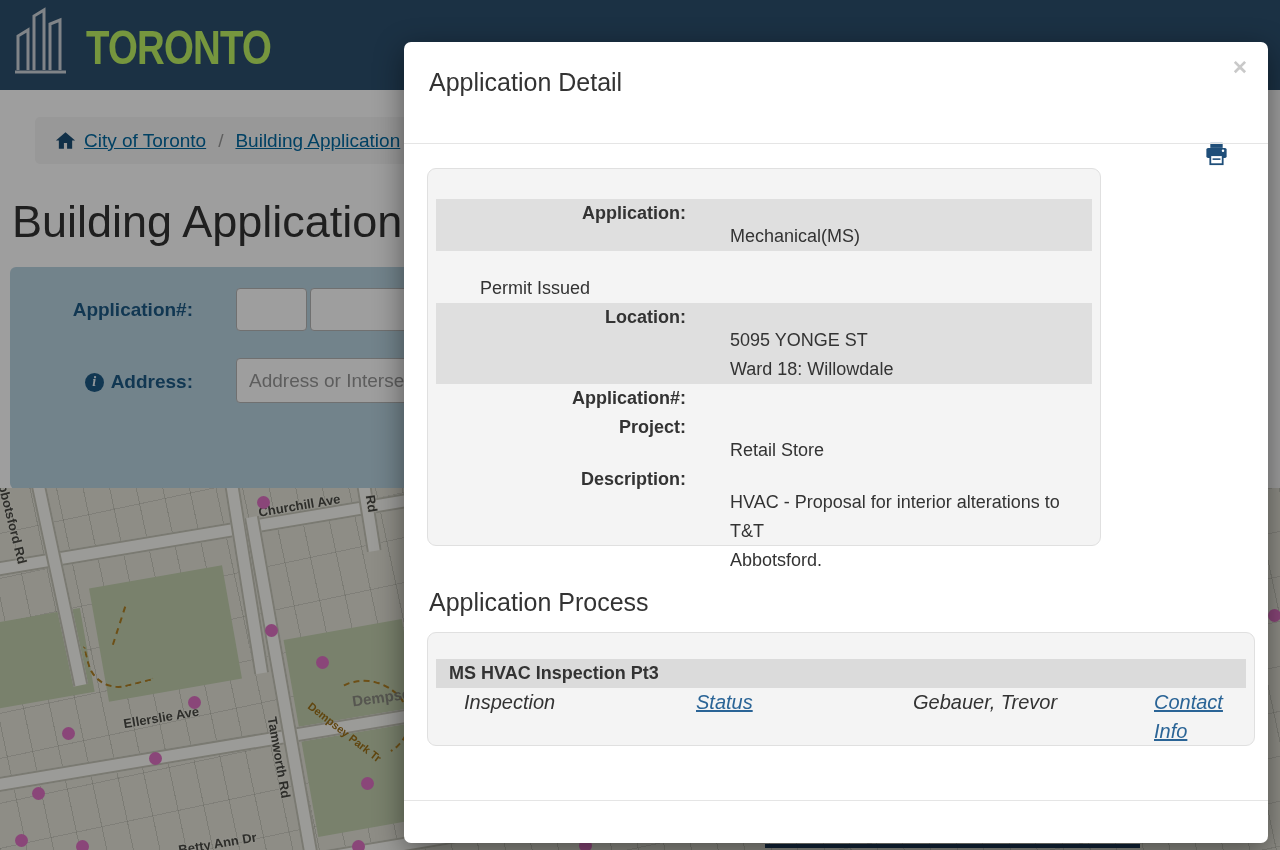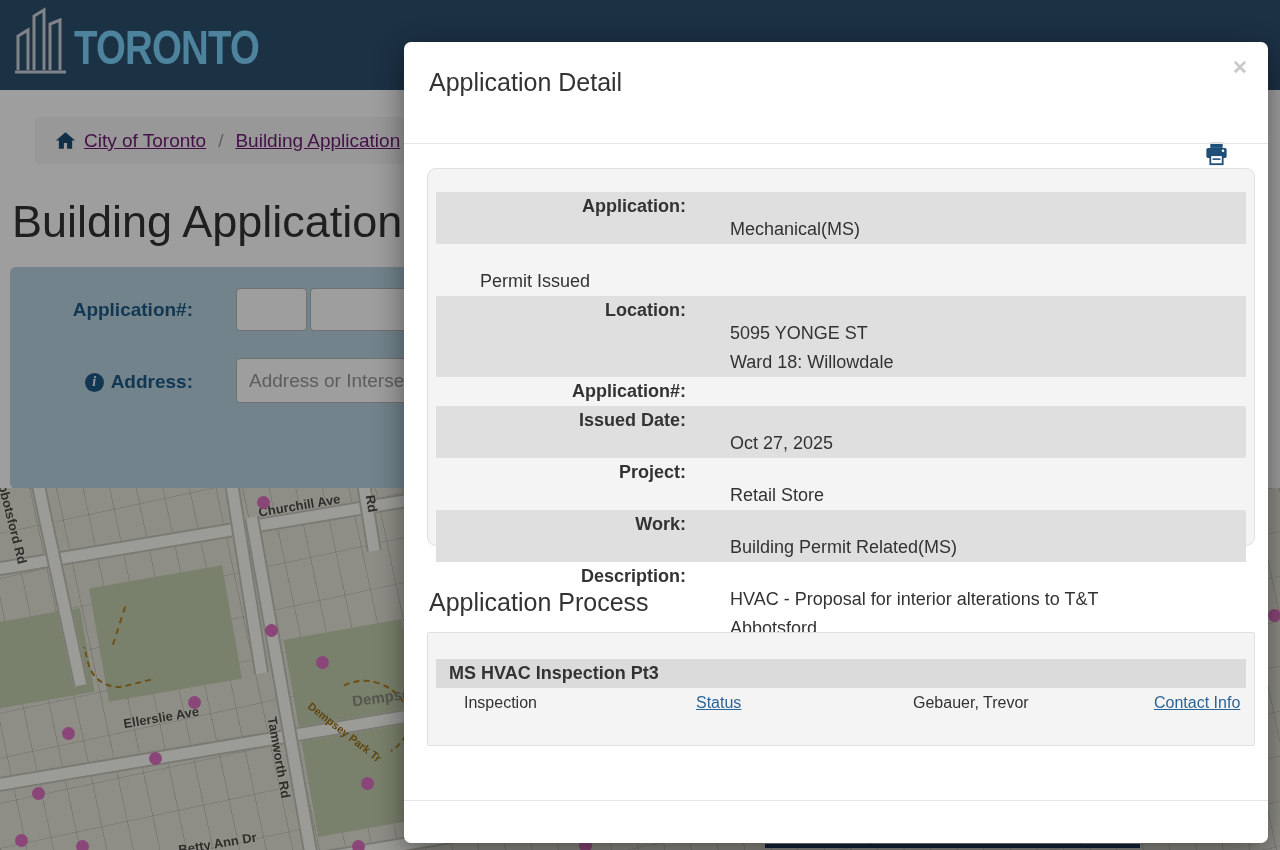--- a/index.html
+++ b/index.html
@@ -3,25 +3,25 @@
 <meta charset="utf-8">
 <style>
   html,body{margin:0;padding:0;}
   body{
     width:1280px;height:850px;overflow:hidden;position:relative;
     font-family:"Liberation Sans",sans-serif;background:#fff;color:#333;
   }
   
   .page{position:absolute;inset:0;}
   .site-header{position:absolute;left:0;top:0;width:1280px;height:90px;background:#2c4f6e;}
-  .logo{position:absolute;left:14px;top:6px;display:flex;align-items:flex-end;gap:4px;color:#7dd3fc;}
+  .logo{position:absolute;left:14px;top:6px;display:flex;align-items:flex-end;gap:16px;color:#bef264;}
   .logo-word{font-size:48px;font-weight:700;letter-spacing:-1px;transform:scaleX(.8);transform-origin:left bottom;line-height:1;padding-bottom:8px;}
   .breadcrumb-bar{position:absolute;left:35px;top:117px;width:1210px;height:47px;background:#f5f5f5;border-radius:5px;
     display:flex;align-items:center;padding-left:20px;box-sizing:border-box;font-size:19px;}
-  .crumb-link{color:#701a75;text-decoration:underline;cursor:pointer;}
+  .crumb-link{color:#0369a1;text-decoration:underline;cursor:pointer;}
   .crumb-sep{color:#9a9a9a;margin:0 12px;}
   .home-ic{margin-right:8px;display:flex;align-items:center;}
   .page-title{position:absolute;left:12px;top:196px;font-size:45px;font-weight:500;color:#333;white-space:nowrap;}
   
   .search-panel{position:absolute;left:10px;top:267px;width:1255px;height:222px;background:#b9d3e0;border-radius:6px;}
   .sp-label{position:absolute;font-size:19px;font-weight:700;color:#1c5a85;text-align:right;}
   .sp-label-row1{left:0;top:32px;width:183px;}
   .sp-label-row2{left:0;top:104px;width:183px;display:flex;justify-content:flex-end;align-items:center;gap:7px;}
   .info-circle{width:19px;height:19px;border-radius:50%;background:#1c5a85;color:#e9f2f8;
     font-family:"Liberation Serif",serif;font-style:italic;font-weight:700;font-size:14px;
@@ -49,31 +49,31 @@
   .route-line{position:absolute;left:765px;top:356px;width:375px;height:4px;background:#1e3a5c;}
   
   .backdrop{position:absolute;inset:0;background:rgba(0,0,0,0.38);}
   
   .modal{position:absolute;left:404px;top:42px;width:864px;height:801px;background:#fff;border-radius:7px;
     box-shadow:0 8px 30px rgba(0,0,0,.45);box-sizing:border-box;}
   .modal-title{position:absolute;left:25px;top:26px;font-size:25px;color:#333;}
   .modal-close{position:absolute;right:20px;top:16px;color:#c9c9c9;font-size:19px;font-weight:700;cursor:pointer;line-height:1;}
   .print-btn{position:absolute;right:38px;top:98px;cursor:pointer;line-height:0;}
   .modal-header-line{position:absolute;left:0;right:0;top:101px;border-top:1px solid #e5e5e5;}
-  .detail-card{position:absolute;left:23px;top:126px;width:828px;height:378px;background:#f4f4f4;
-    border:1px solid #e0e0e0;border-radius:9px;box-sizing:border-box;padding:23px 8px 8px 8px;}
+  .detail-card{position:absolute;left:23px;top:126px;width:674px;height:378px;background:#f4f4f4;
+    border:1px solid #e0e0e0;border-radius:9px;box-sizing:border-box;padding:30px 8px 8px 8px;}
   .d-row{display:flex;font-size:18px;line-height:29px;color:#333;}
   .d-row.stripe{background:#dfdfdf;}
   .d-label{width:250px;text-align:right;font-weight:700;flex:0 0 auto;}
   .d-value{padding-left:44px;margin-top:23px;}
   .section-heading{position:absolute;left:25px;top:546px;font-size:25px;color:#333;}
   .insp-card{position:absolute;left:23px;top:590px;width:828px;height:114px;background:#f4f4f4;
-    border:1px solid #e0e0e0;border-radius:2px;box-sizing:border-box;padding:26px 8px 8px 8px;}
+    border:1px solid #e0e0e0;border-radius:9px;box-sizing:border-box;padding:26px 8px 8px 8px;}
   .insp-header{height:29px;line-height:29px;background:#dbdbdb;font-weight:700;font-size:18px;padding-left:13px;color:#333;}
-  .insp-row{display:flex;height:29px;line-height:29px;font-size:16px;color:#333;}
+  .insp-row{display:flex;height:29px;line-height:29px;font-size:20px;color:#333;font-style:italic;}
   .ic1{width:225px;padding-left:28px;box-sizing:border-box;flex:0 0 auto;}
   .ic2{width:217px;flex:0 0 auto;margin-left:35px;}
   .ic3{width:241px;flex:0 0 auto;}
   .ic4{flex:1;}
   a.mlink{color:#2a6496;text-decoration:underline;cursor:pointer;}
   .modal-footer-line{position:absolute;left:0;right:0;top:758px;border-top:1px solid #e5e5e5;}
 </style>
 </head>
 <body>
 
@@ -189,31 +189,23 @@
     <div class="d-row stripe">
       <div class="d-label">Location:</div>
       <div class="d-value">
         <div>5095 YONGE ST</div>
         <div>Ward 18: Willowdale</div>
       </div>
     </div>
     <div class="d-row">
       <div class="d-label">Application#:</div>
     </div>
-    <div class="d-row stripe">
-      <div class="d-label">Issued Date:</div>
-      <div class="d-value">Oct 27, 2025</div>
-    </div>
     <div class="d-row">
       <div class="d-label">Project:</div>
       <div class="d-value">Retail Store</div>
-    </div>
-    <div class="d-row stripe">
-      <div class="d-label">Work:</div>
-      <div class="d-value">Building Permit Related(MS)</div>
     </div>
     <div class="d-row">
       <div class="d-label">Description:</div>
       <div class="d-value">
         <div>HVAC - Proposal for interior alterations to T&amp;T</div>
         <div>Abbotsford.</div>
       </div>
     </div>
   </div>
 

